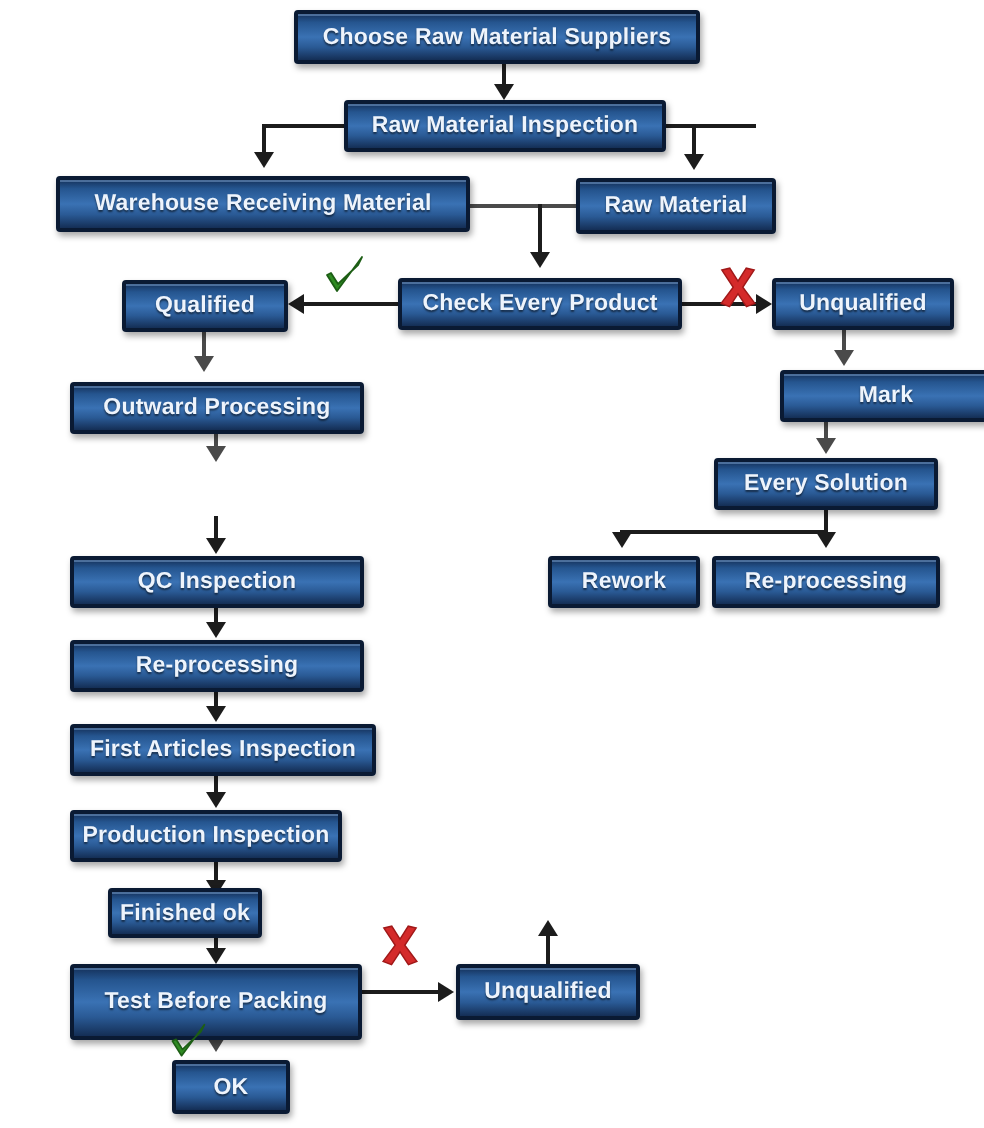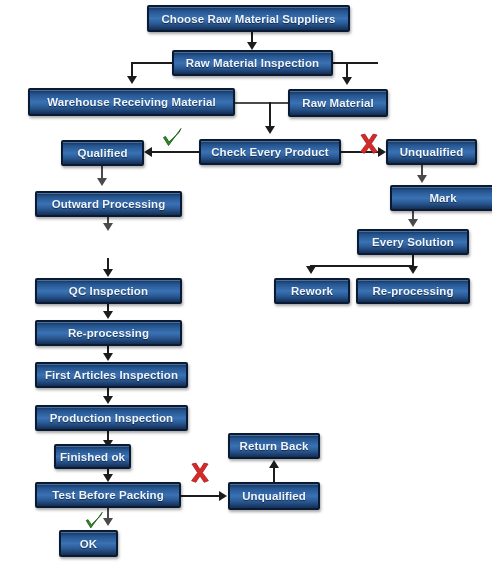--- a/index.html
+++ b/index.html
@@ -214,41 +214,38 @@
   </div>
 
   <div class="node" style="left:35px; top:320px; width:147px; height:26px;">
     <span>Re-processing</span>
   </div>
 
   <div class="node" style="left:35px; top:362px; width:153px; height:26px;">
     <span>First Articles Inspection</span>
   </div>
 
-  <div class="node" style="left:35px; top:405px; width:153px; height:26px;">
+  <div class="node" style="left:35px; top:405px; width:136px; height:26px;">
     <span>Production Inspection</span>
   </div>
 
-  <div class="node" style="left:228px; top:433px; width:92px; height:26px;">
-    <span>Return Back</span>
-  </div>
 
   <div class="node" style="left:54px; top:444px; width:77px; height:25px;">
     <span>Finished ok</span>
   </div>
 
-  <div class="node" style="left:35px; top:482px; width:146px; height:26px;">
+  <div class="node" style="left:35px; top:482px; width:146px; height:38px;">
     <span>Test Before Packing</span>
   </div>
 
   <div class="node" style="left:228px; top:482px; width:92px; height:28px;">
     <span>Unqualified</span>
   </div>
 
-  <div class="node" style="left:59px; top:530px; width:59px; height:27px;">
+  <div class="node" style="left:86px; top:530px; width:59px; height:27px;">
     <span>OK</span>
   </div>
 
   <div class="mark" style="left:160px; top:126px;">
     <svg width="24" height="24" viewBox="0 0 24 24" aria-hidden="true">
       <path d="M3.5 11.5 L8.5 19.5 L21 2.5 L19 6.5 L9 16 L5.5 10.5 Z" fill="#2e8b22" stroke="#1d5e15" stroke-width="0.9" stroke-linejoin="round"></path>
     </svg>
   </div>
 
   <div class="mark" style="left:358px; top:133px;">

